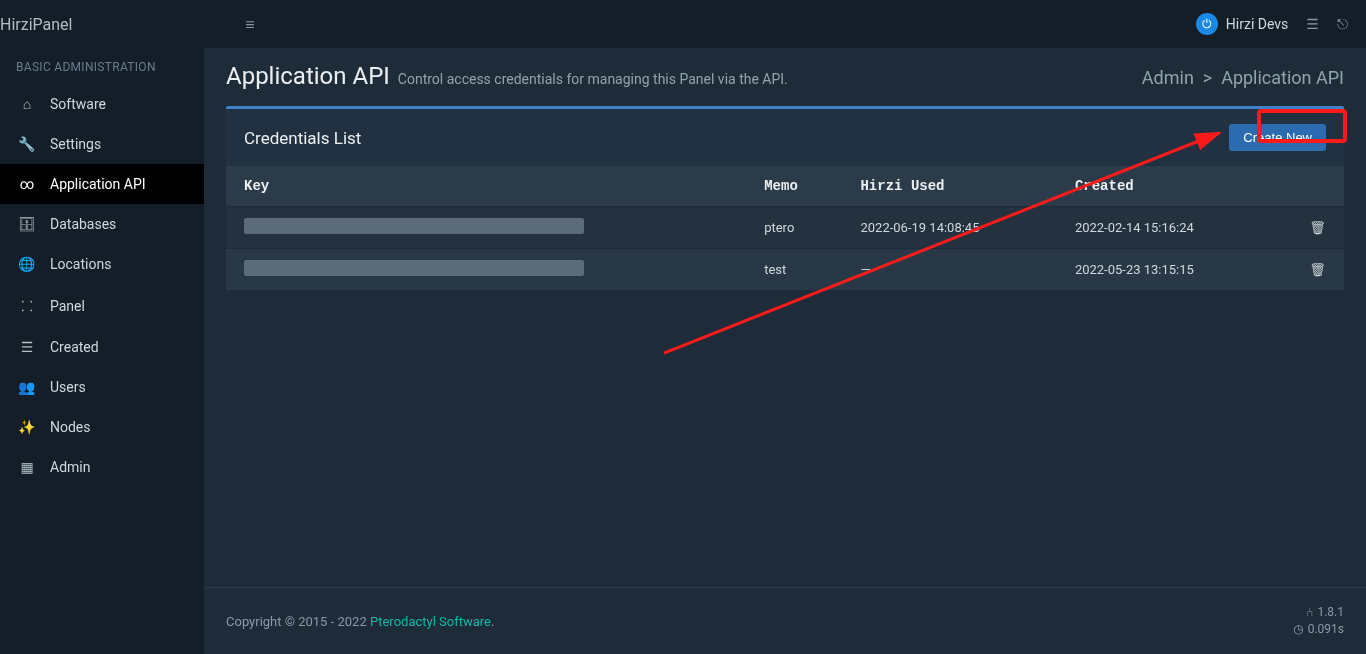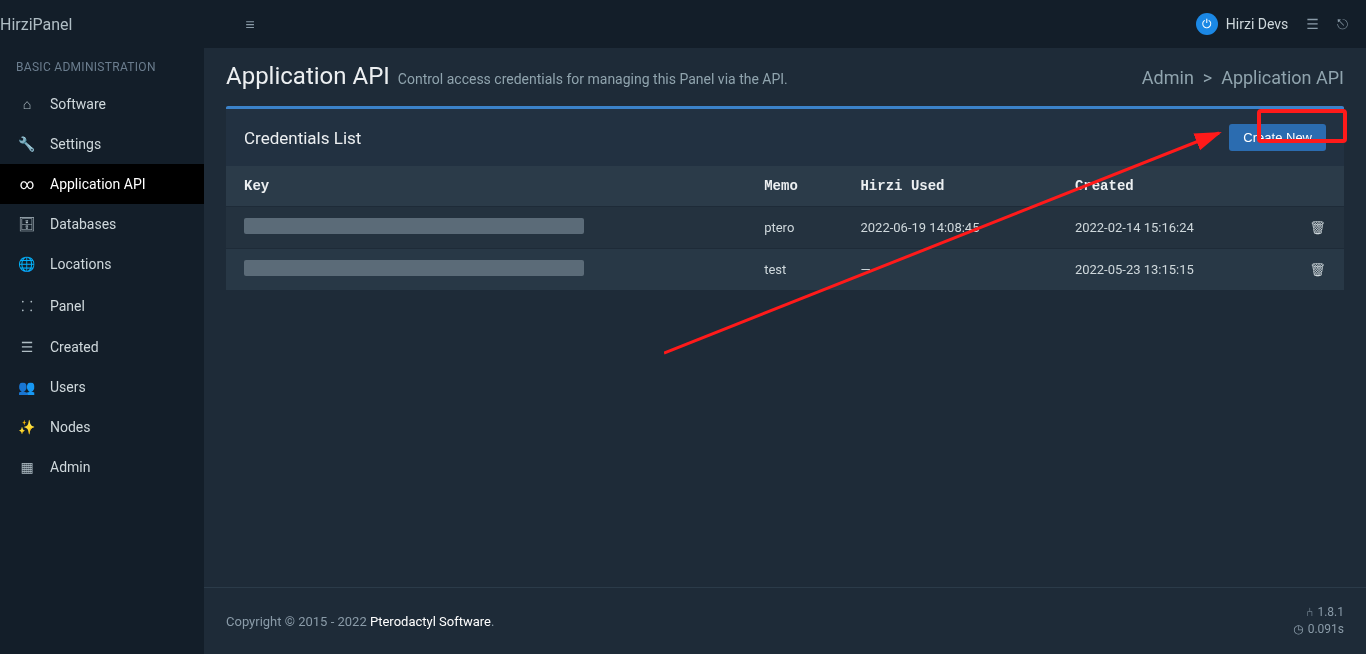--- a/index.html
+++ b/index.html
@@ -150,21 +150,21 @@
 .trash { color: #b94a48; cursor: pointer; text-align: right; }
 .footer {
   margin-top: auto;
   border-top: 1px solid #2b3b49;
   padding: 16px 22px;
   display: flex;
   align-items: center;
   font-size: 13px;
   color: #8a9ba8;
 }
-.footer a { color: #ffffff; text-decoration: none; text-align: right; }
+.footer a { color: #14b8a6; text-decoration: none; text-align: right; }
 .footer-right { margin-left: auto; text-align: right; font-size: 12px; color: #8a9ba8; line-height: 1.4; }
 .footer-right .row { display: flex; align-items: center; justify-content: flex-end; gap: 4px; }
 </style>
 </head>
 <body>
 
 <div class="layout">
   <div class="topbar">
     <div class="brand">HirziPanel</div>
     <div class="topbar-toggle">

